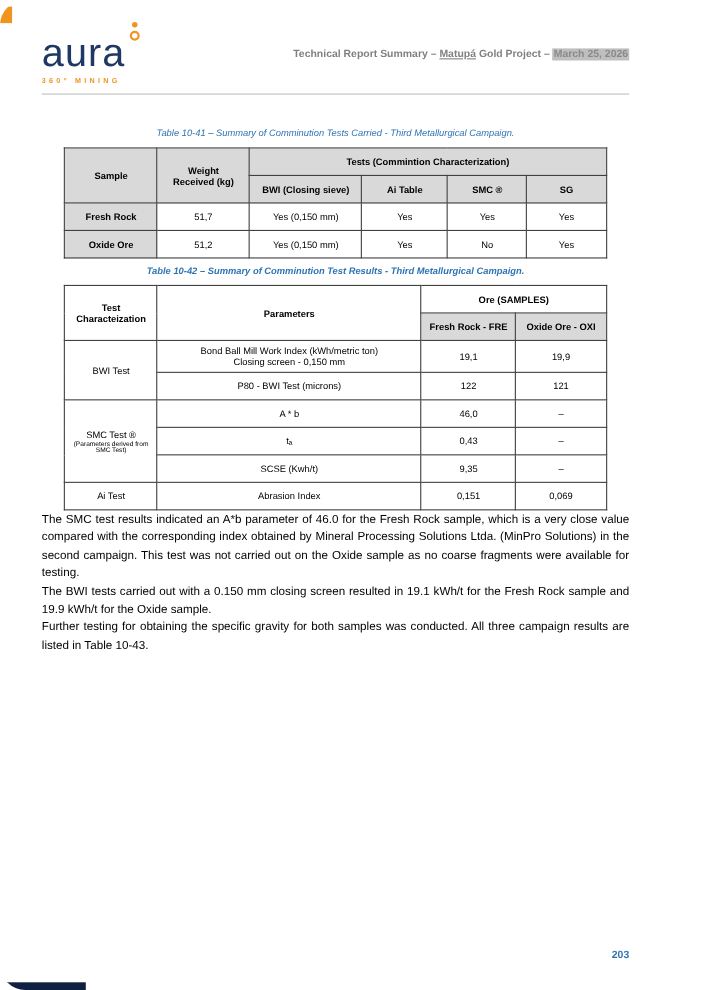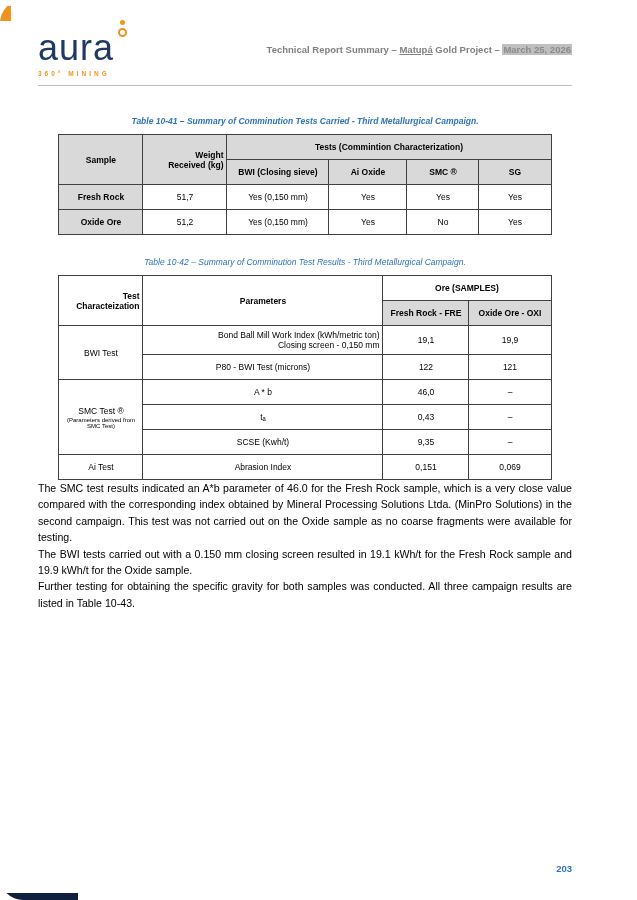--- a/index.html
+++ b/index.html
@@ -63,40 +63,40 @@
     margin-top: 8px;
   }
 
   
   .table-caption {
     text-align: center;
     font-size: 8.5px;
     font-style: italic;
     color: #2e74b5;
   }
-  .caption-1 { margin-top: 30px; font-weight: bold; }
-  .caption-2 { margin-top: 22px; }
+  .caption-1 { margin-top: 30px; }
+  .caption-2 { margin-top: 6px; font-weight: bold; }
 
   
   table {
     border-collapse: collapse;
     margin: 8px auto 0 auto;
     width: 492px;
     table-layout: fixed;
     font-size: 8.5px;
     color: #000;
   }
   th, td {
     border: 1px solid #404040;
     text-align: center;
     vertical-align: middle;
     padding: 4px 3px;
   }
   th { background: #d9d9d9; font-weight: 700; }
-  .pre { white-space: pre-line; text-align: right; }
+  .pre { white-space: pre-line; }
   .t1 .sample-cell { background: #d9d9d9; font-weight: 700; text-align: center; }
   .t1 col.c-sample { width: 84px; }
   .t1 col.c-weight { width: 84px; }
   .t1 col.c-bwi { width: 102px; }
   .t1 col.c-ai { width: 78px; }
   .t1 col.c-smc { width: 72px; }
   .t1 col.c-sg { width: 72px; }
   .t1 tr { height: 25px; }
 
   .t2 col.c-test { width: 84px; }
@@ -165,21 +165,21 @@
       </colgroup>
       <tbody>
         <tr>
           <th rowspan="2">Sample</th>
           <th rowspan="2" class="pre">Weight
 Received (kg)</th>
           <th colspan="4">Tests (Commintion Characterization)</th>
         </tr>
         <tr>
           <th>BWI (Closing sieve)</th>
-          <th>Ai Oxide</th>
+          <th>Ai Table</th>
           <th>SMC ®</th>
           <th>SG</th>
         </tr>
         <tr>
           <td class="sample-cell">Fresh Rock</td>
           <td>51,7</td>
           <td>Yes (0,150 mm)</td>
           <td>Yes</td>
           <td>Yes</td>
           <td>Yes</td>

